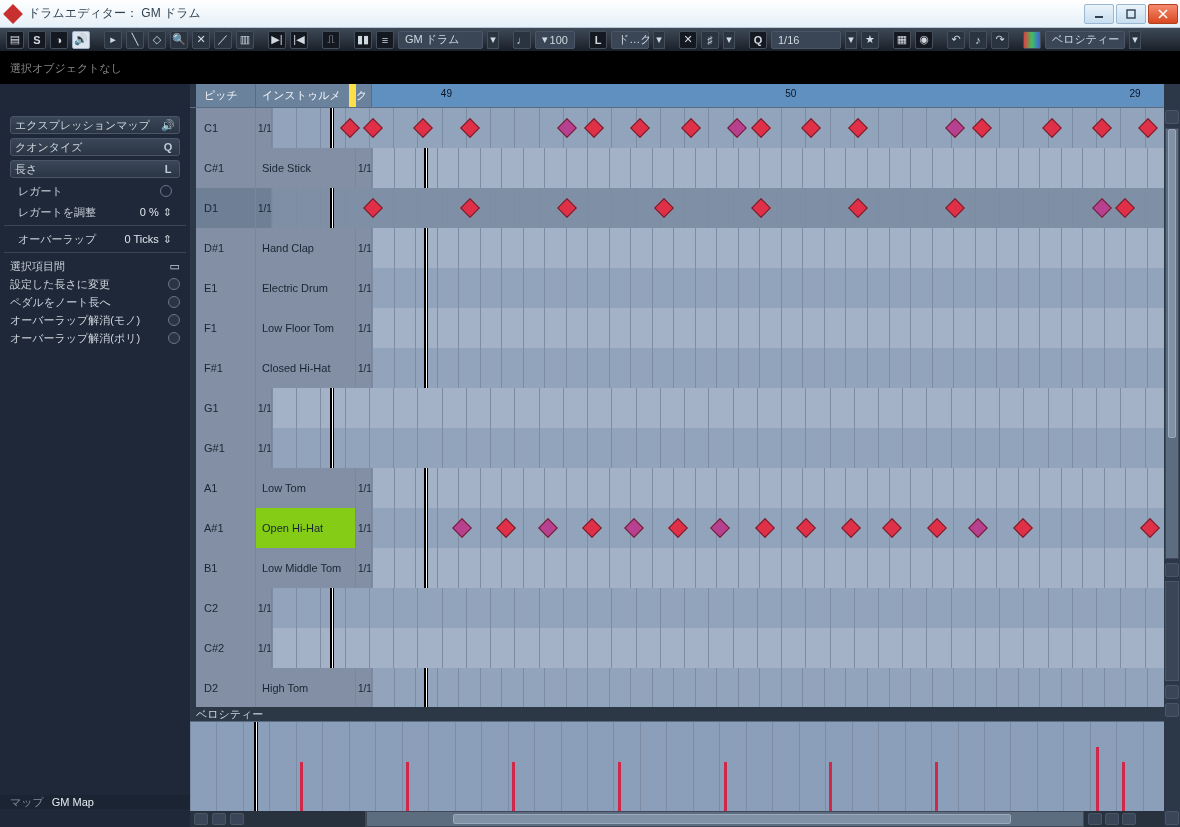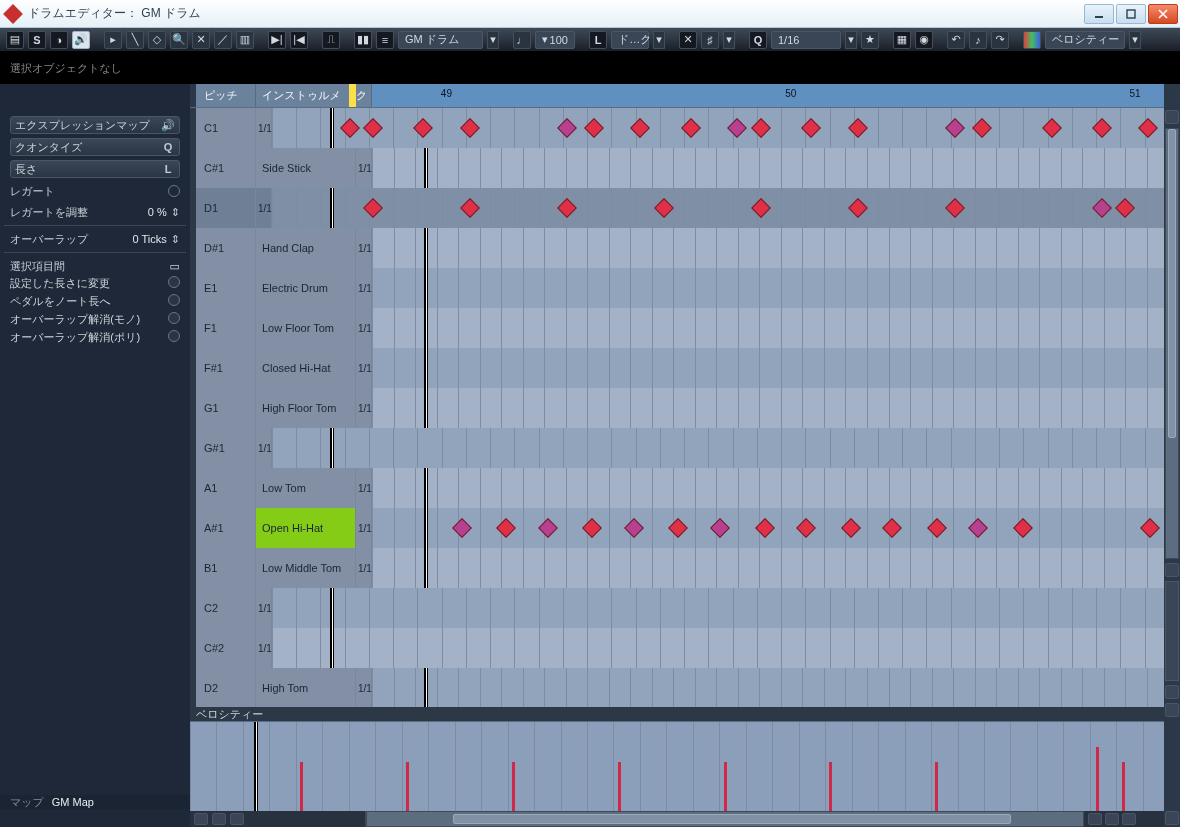--- a/index.html
+++ b/index.html
@@ -26,24 +26,24 @@
   
   .infobar{height:32px;background:#000;color:#888;padding:0 10px;display:flex;align-items:center;}
 
   
   .content{display:flex;height:calc(827px - 28px - 24px - 32px);}
   
   .sidebar{width:190px;background:#1e2838;color:#ced4dc;padding:6px 10px 6px 10px;position:relative;}
   .sb-row{height:18px;background:linear-gradient(#3a4758,#2a3544);border:1px solid #4a5668;border-radius:3px;margin:4px 0;display:flex;align-items:center;justify-content:space-between;padding:0 4px;}
   .sb-row .lbl{white-space:nowrap;overflow:hidden;}
   .sb-row .ric{width:14px;height:14px;display:flex;align-items:center;justify-content:center;}
-  .sb-sub{height:18px;margin:3px 0;display:flex;align-items:center;justify-content:space-between;color:#c8cfd8;}
+  .sb-sub{height:18px;margin:3px 8px;display:flex;align-items:center;justify-content:space-between;color:#c8cfd8;}
   .sb-sub .val{color:#e0e6ee;}
   .sb-heading{margin-top:6px;color:#c8cfd8;display:flex;justify-content:space-between;align-items:center;}
-  .sb-action{height:16px;display:flex;justify-content:space-between;margin:2px 0;}
+  .sb-action{height:16px;display:flex;justify-content:space-between;align-items:center;margin:2px 0;}
   .sb-action .cir{width:12px;height:12px;border:1px solid #6a7688;border-radius:50%;background:#2a3442;}
   .divider{height:1px;background:#3a4656;margin:4px -6px;}
   .sb-bottom{position:absolute;left:0;bottom:18px;right:0;height:14px;background:#1b2432;display:flex;align-items:center;padding:0 10px;color:#8090a0;gap:8px;font-size:10px;}
 
   
   .gridwrap{flex:1;display:flex;flex-direction:column;position:relative;background:#8c9fba;}
   
   .gridhead{height:24px;display:flex;background:#6b829c;border-bottom:1px solid #5a6c84;}
   .hcol-pitch{width:60px;padding:0 8px;display:flex;align-items:center;border-right:1px solid #5a6c84;color:#f4f6f9;}
   .hcol-instr{width:100px;padding:0 6px;display:flex;align-items:center;border-right:7px solid #fde047;color:#f4f6f9;}
@@ -254,21 +254,21 @@
 
   <div class="gridwrap">
     <div class="gridhead">
       <span style="width:6px;background:#2c3848"></span>
       <div class="hcol-pitch">ピッチ</div>
       <div class="hcol-instr">インストゥルメ</div>
       <div class="hcol-q">ク</div>
       <div class="hcol-ruler" id="ruler">
           <span class="ruler-lbl" style="left: 8.69565%;">49</span>
           <span class="ruler-lbl" style="left: 52.1739%;">50</span>
-          <span class="ruler-lbl" style="left: 95.6522%;">51</span>
+          <span class="ruler-lbl" style="left: 95.6522%;">29</span>
         </div>
     </div>
     <div class="gridbody" id="gridbody">
         <div class="drow normal">
           <span style="width:6px;background:#2c3848"></span>
           <div class="dcol-pitch" style="background:#828fa4">C1</div>
           <div class="dcol-q" style="background:#828fa4">1/1</div>
           <div class="dcol-lane">
             <div class="vline" style="left: 0%;"></div>
             <div class="vline" style="left: 2.71739%;"></div>
@@ -607,21 +607,20 @@
             <div class="vline" style="left: 89.6739%;"></div>
             <div class="vline" style="left: 92.3913%;"></div>
             <div class="vline" style="left: 95.1087%;"></div>
             <div class="vline" style="left: 97.8261%;"></div>
             <div class="playhead" style="left: 6.52174%;"></div>
           </div>
         </div>
         <div class="drow alt">
           <span style="width:6px;background:#2c3848"></span>
           <div class="dcol-pitch" style="background:#828fa4">G1</div>
-          <div class="dcol-instr" style="background:#828fa4">High Floor Tom</div>
           <div class="dcol-q" style="background:#828fa4">1/1</div>
           <div class="dcol-lane">
             <div class="vline" style="left: 0%;"></div>
             <div class="vline" style="left: 2.71739%;"></div>
             <div class="vline" style="left: 5.43478%;"></div>
             <div class="vline" style="left: 8.15217%;"></div>
             <div class="vline" style="left: 10.8696%;"></div>
             <div class="vline" style="left: 13.587%;"></div>
             <div class="vline" style="left: 16.3043%;"></div>
             <div class="vline" style="left: 19.0217%;"></div>

